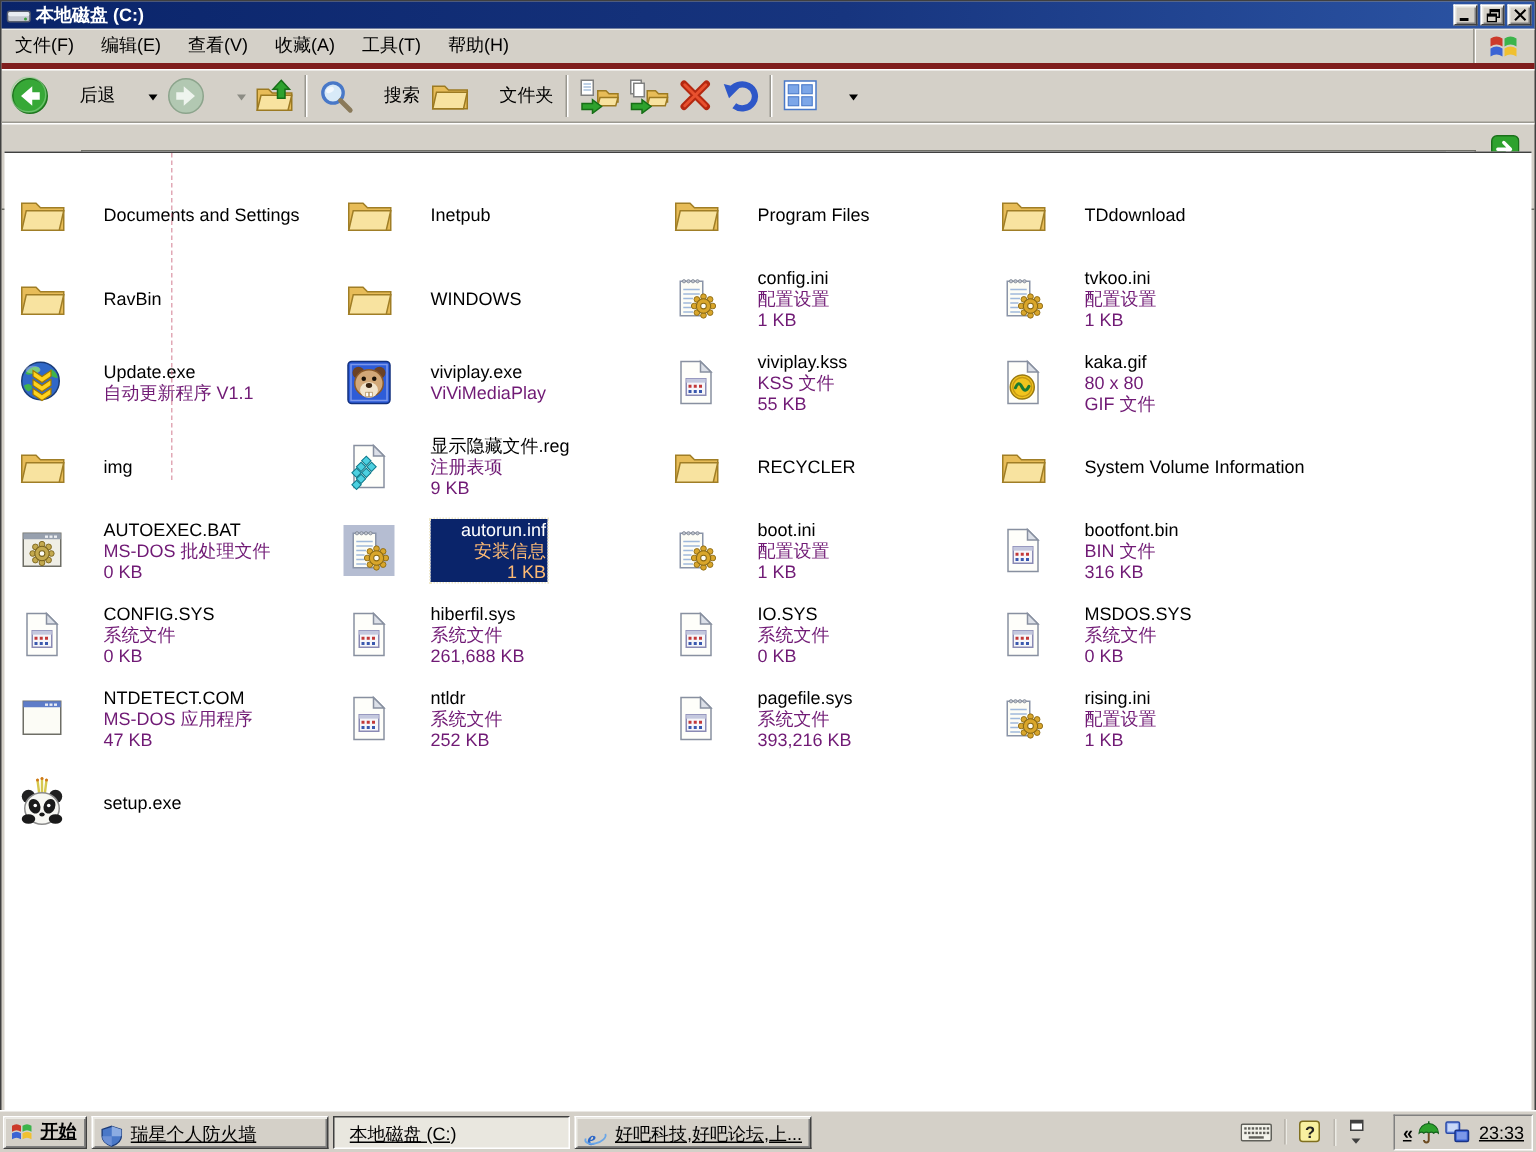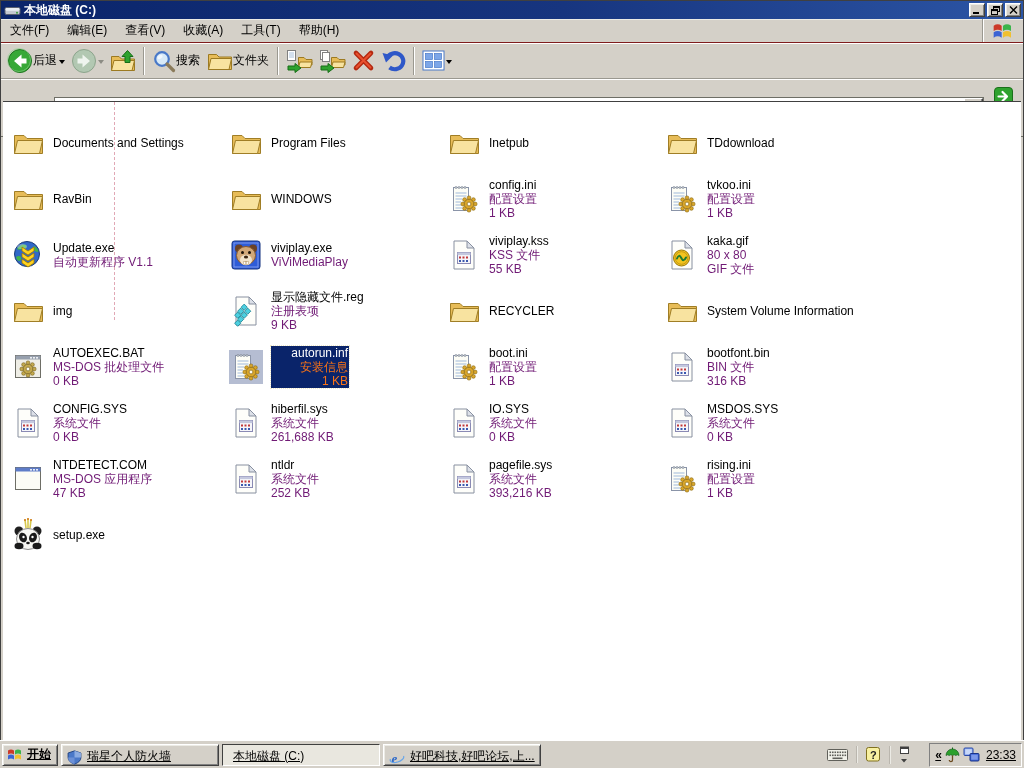--- a/index.html
+++ b/index.html
@@ -14,51 +14,51 @@
   
   .titlebar{height:18px;display:flex;align-items:center;padding:0 2px 0 3px;
     background:linear-gradient(90deg,#0A246A 0%,#17357F 55%,#2C55A5 100%);}
   .tb-icon{width:17px;height:13px;display:flex;align-items:center;}
   .tb-title{color:#fff;font-weight:bold;font-size:12px;margin-left:3px;flex:1;white-space:nowrap;}
   .tb-btns{display:flex;gap:2px;}
   .tbtn{width:16px;height:14px;padding:0;display:flex;align-items:center;justify-content:center;
     background:#D4D0C8;border:1px solid;border-color:#FFFFFF #404040 #404040 #FFFFFF;
     box-shadow:inset 1px 1px 0 #ECEBE5, inset -1px -1px 0 #808080;cursor:default;}
   
-  .menubar{height:23px;display:flex;align-items:stretch;border-bottom:1px solid #7f1d1d;box-shadow:inset 0 1px 0 #ECEBE5;}
+  .menubar{height:23px;display:flex;align-items:stretch;border-bottom:4px solid #7f1d1d;box-shadow:inset 0 1px 0 #ECEBE5;}
   .menu-items{display:flex;align-items:center;flex:1;}
   .menu-item{padding:3px 9px;}
   .winlogo{width:40px;display:flex;align-items:center;justify-content:center;border-left:1px solid #9A9890;box-shadow:inset 1px 0 0 #fff;}
   
   .toolbar{height:35px;display:flex;align-items:center;padding:0 3px;border-bottom:1px solid #9A9890;box-shadow:inset 0 1px 0 #fff;}
-  .tool{display:flex;align-items:center;gap:0;padding:2px 3px;white-space:nowrap;}
+  .tool{display:flex;align-items:center;gap:20px;padding:2px 3px;white-space:nowrap;}
   .tool .lbl{padding-right:1px;}
   .drop{width:0;height:0;border:3px solid transparent;border-top:4px solid #000;margin-top:5px;margin-left:1px;}
   .drop.dis{border-top-color:#8C8C84;}
   .sep{width:0;height:28px;border-left:1px solid #9A9890;border-right:1px solid #FFF;margin:0 4px;}
   
   .addressbar{height:23px;display:flex;align-items:center;padding:17px 3px;gap:5px;border-bottom:1px solid #6E6E66;box-shadow:inset 0 1px 0 #fff;}
   .addr-label{padding:0 2px;white-space:nowrap;}
   .addr-input{flex:1;height:19px;background:#fff;border:1px solid #6E6E66;display:flex;align-items:center;gap:5px;padding-left:4px;}
   .addr-value{flex:1;}
   .addr-drop{width:17px;height:17px;background:#D4D0C8;border:1px solid;border-color:#FFF #404040 #404040 #FFF;box-shadow:inset -1px -1px 0 #808080;display:flex;align-items:center;justify-content:center;}
   .addr-drop .drop{margin:0;}
   .go-btn{display:flex;align-items:center;gap:5px;padding:0 5px 0 2px;flex-direction:column;}
   
   .content{position:absolute;top:100px;left:2px;right:2px;bottom:0;background:#fff;border-top:1px solid #404040;overflow:hidden;}
   .marquee-line{position:absolute;left:111px;top:0;height:218px;border-left:1px dashed rgba(200,96,120,.55);}
   .grid{display:grid;grid-template-columns:repeat(4,218px);grid-auto-rows:56px;padding:13px 0 0 8px;}
-  .tile{display:flex;align-items:center;gap:8px;overflow:visible;}
+  .tile{display:flex;align-items:center;gap:24px;overflow:visible;}
   .tile-icon{width:34px;height:34px;flex:0 0 34px;display:flex;align-items:center;justify-content:center;}
   .tile-text{display:inline-block;max-width:175px;}
   .ln{line-height:14px;white-space:nowrap;}
   .l2{color:#701a75;}
   .tile.selected .tile-text{background:#0A246A;outline:1px dotted #F0E8C8;padding:0 1px;text-align:right;}
   .tile.selected .ln{color:#fff;}
-  .tile.selected .l2{color:#f97316;margin-left:28px;}
+  .tile.selected .l2{color:#fdba74;margin-left:28px;}
   .tile.selected .tile-icon{background:rgba(10,36,106,.30);}
   
   .taskbar{position:absolute;left:0;right:0;bottom:0;height:28px;background:#D4D0C8;border-top:1px solid #fff;display:flex;align-items:center;gap:3px;padding:0 2px;box-sizing:border-box;text-decoration:underline;}
   .start{height:22px;display:flex;align-items:center;gap:4px;padding:0 6px 0 4px;font-weight:bold;font-size:12px;
     background:#D4D0C8;border:1px solid;border-color:#FFF #404040 #404040 #FFF;box-shadow:inset 1px 1px 0 #ECEBE5, inset -1px -1px 0 #808080;}
   .taskbtn{width:158px;height:22px;display:flex;align-items:flex-end;gap:5px;padding:0 5px;box-sizing:border-box;
     border:1px solid;border-color:#FFF #404040 #404040 #FFF;box-shadow:inset 1px 1px 0 #ECEBE5, inset -1px -1px 0 #808080;
     overflow:hidden;white-space:nowrap;}
   .taskbtn .tlabel{overflow:hidden;text-overflow:ellipsis;}
   .taskbtn.active{border-color:#404040 #FFF #FFF #404040;box-shadow:none;background:#E9E7DF;}
@@ -278,32 +278,32 @@
           </div>
         </div>
         <div class="tile">
           <span class="tile-icon">
             <svg width="33" height="32" viewBox="0 0 33 32">
               <path d="M2.5 8.5 H12 L15 11.5 H30.5 V26.5 H2.5 Z" fill="#E7BC58" stroke="#A07E26"></path>
               <path d="M2.5 26.5 L5.5 13.5 H30.5 L27.5 26.5 Z" fill="#F8E3A0" stroke="#A07E26"></path>
             </svg>
           </span>
           <div class="tile-text">
-            <div class="ln l1">Program Files</div>
+            <div class="ln l1">Inetpub</div>
           </div>
         </div>
         <div class="tile">
           <span class="tile-icon">
             <svg width="33" height="32" viewBox="0 0 33 32">
               <path d="M2.5 8.5 H12 L15 11.5 H30.5 V26.5 H2.5 Z" fill="#E7BC58" stroke="#A07E26"></path>
               <path d="M2.5 26.5 L5.5 13.5 H30.5 L27.5 26.5 Z" fill="#F8E3A0" stroke="#A07E26"></path>
             </svg>
           </span>
           <div class="tile-text">
-            <div class="ln l1">Inetpub</div>
+            <div class="ln l1">Program Files</div>
           </div>
         </div>
         <div class="tile">
           <span class="tile-icon">
             <svg width="33" height="32" viewBox="0 0 33 32">
               <path d="M2.5 8.5 H12 L15 11.5 H30.5 V26.5 H2.5 Z" fill="#E7BC58" stroke="#A07E26"></path>
               <path d="M2.5 26.5 L5.5 13.5 H30.5 L27.5 26.5 Z" fill="#F8E3A0" stroke="#A07E26"></path>
             </svg>
           </span>
           <div class="tile-text">

